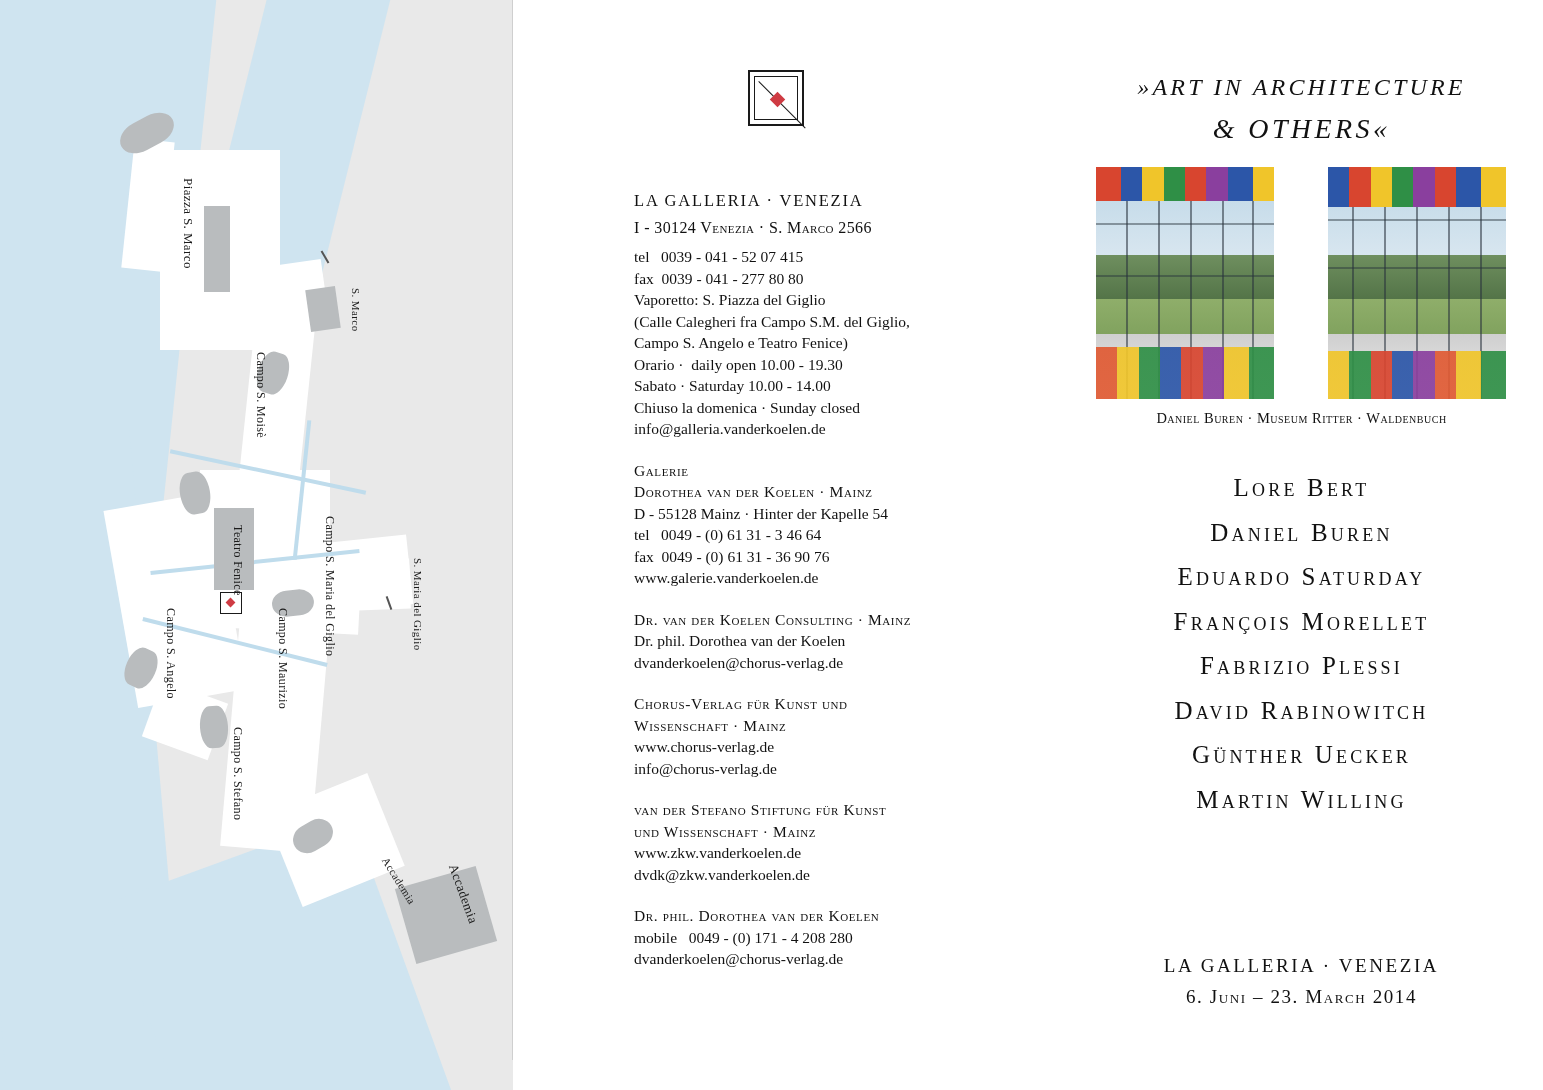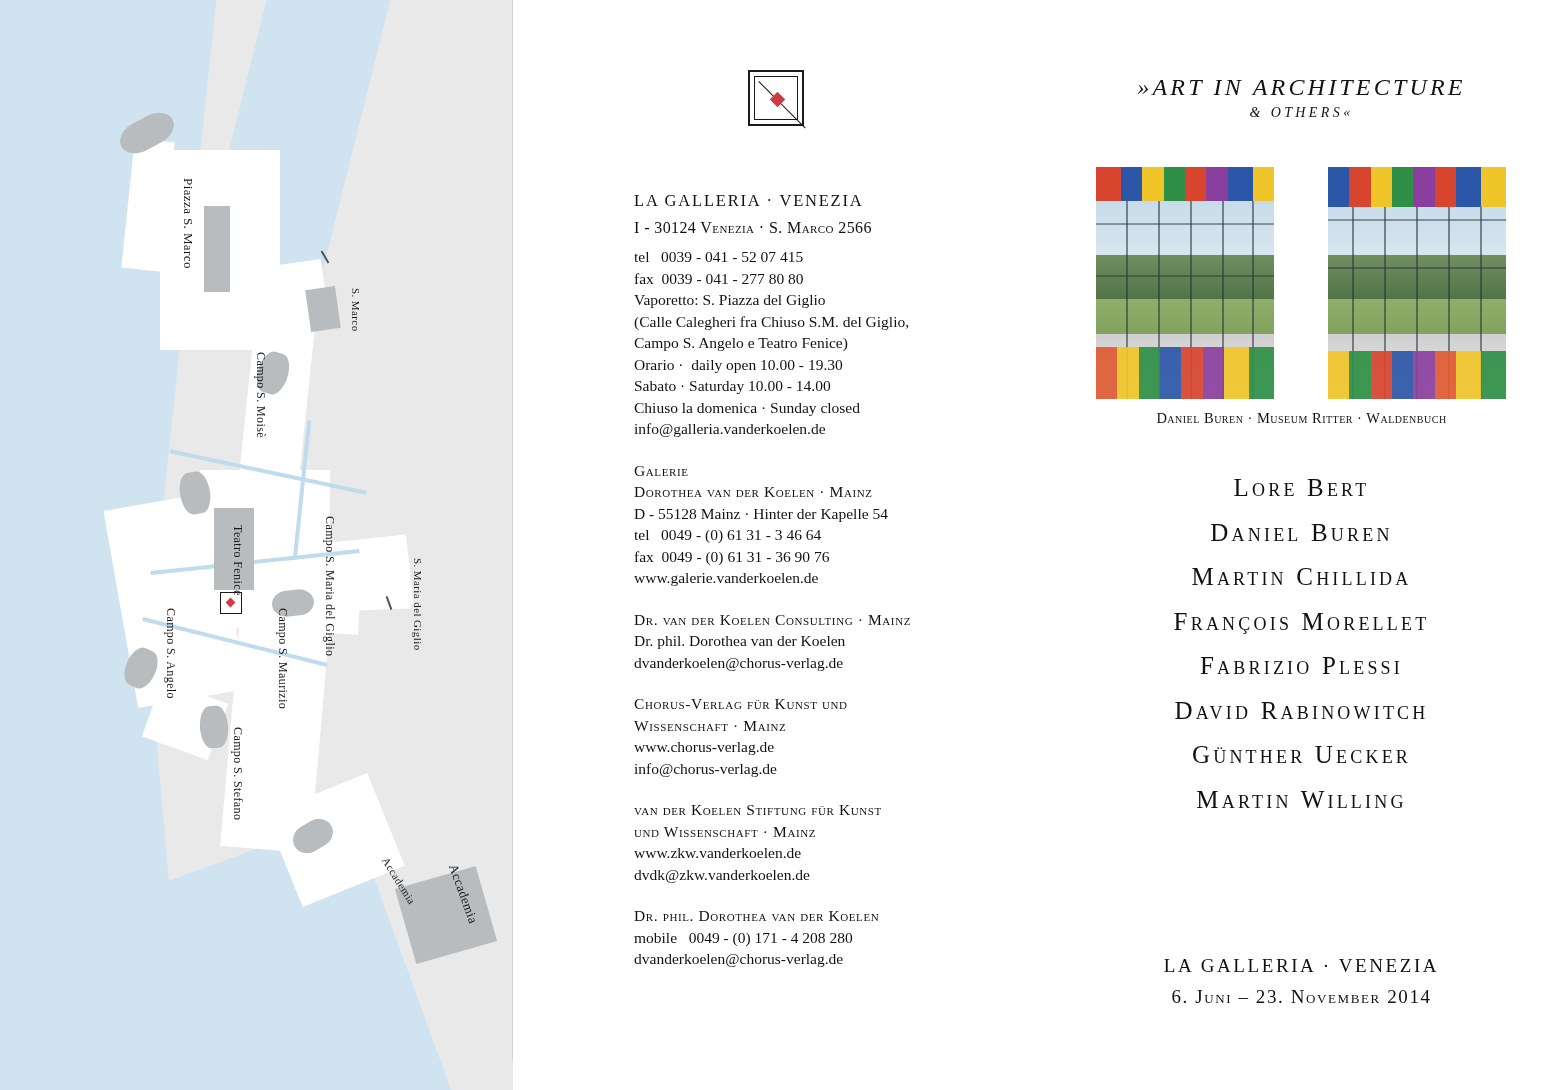--- a/index.html
+++ b/index.html
@@ -135,21 +135,21 @@
     position: absolute;
     left: 0; top: 74px;
     width: 483px;
     text-align: center;
     font-style: italic;
     font-size: 24px;
     letter-spacing: 3.2px;
     color: #111;
     font-family: "Liberation Serif", serif;
   }
-  .title .l2 { display:block; margin-top: 4px; font-size: 14px; letter-spacing: 3.4px;}
+  .title .l2 { display:block; margin-top: 12px; font-size: 28px; letter-spacing: 3.4px;}
 
   .photos {
     position: absolute;
     left: 36px; top: 167px;
     width: 410px; height: 232px;
     display: flex;
     justify-content: space-between;
   }
   .photo {
     width: 178px; height: 232px;
@@ -309,21 +309,21 @@
 
   <div class="center">
 
     <div class="blk" style="margin-top:130px;">
       <div class="line head">LA GALLERIA · VENEZIA</div>
       <div class="line sub smallcaps" style="margin-top:5px;">I - 30124 Venezia · S. Marco 2566</div>
       <div style="height:8px"></div>
       <div class="line">tel   0039 - 041 - 52 07 415</div>
       <div class="line">fax  0039 - 041 - 277 80 80</div>
       <div class="line">Vaporetto: S. Piazza del Giglio</div>
-      <div class="line">(Calle Calegheri fra Chiuso S.M. del Giglio,</div>
+      <div class="line">(Calle Calegheri fra Campo S.M. del Giglio,</div>
       <div class="line">Campo S. Angelo e Teatro Fenice)</div>
       <div class="line">Orario ·  daily open 10.00 - 19.30</div>
       <div class="line">Sabato · Saturday 10.00 - 14.00</div>
       <div class="line">Chiuso la domenica · Sunday closed</div>
       <div class="line">info@galleria.vanderkoelen.de</div>
     </div>
 
     <div class="blk">
       <div class="line smallcaps">Galerie</div>
       <div class="line smallcaps">Dorothea van der Koelen · Mainz</div>
@@ -340,21 +340,21 @@
     </div>
 
     <div class="blk">
       <div class="line smallcaps">Chorus-Verlag für Kunst und</div>
       <div class="line smallcaps">Wissenschaft · Mainz</div>
       <div class="line">www.chorus-verlag.de</div>
       <div class="line">info@chorus-verlag.de</div>
     </div>
 
     <div class="blk">
-      <div class="line smallcaps">van der Koelen Stiftung für Kunst</div>
+      <div class="line smallcaps">van der Stefano Stiftung für Kunst</div>
       <div class="line smallcaps">und Wissenschaft · Mainz</div>
       <div class="line">www.zkw.vanderkoelen.de</div>
       <div class="line">dvdk@zkw.vanderkoelen.de</div>
     </div>
 
     <div class="blk">
       <div class="line smallcaps">Dr. phil. Dorothea van der Koelen</div>
       <div class="line">mobile   0049 - (0) 171 - 4 208 280</div>
       <div class="line">dvanderkoelen@chorus-verlag.de</div>
     </div>
@@ -402,28 +402,28 @@
         <div class="ph-stripe" style="left:0; bottom:0; width:100%; height:48px; background:linear-gradient(90deg,#f0c52a 0 12%,#2f8f46 12% 24%,#d8452f 24% 36%,#2c56a8 36% 48%,#8a3f9e 48% 60%,#e05a33 60% 72%,#f0c52a 72% 86%,#2f8f46 86% 100%); opacity:0.92;"></div>
       </div>
 
     </div>
 
     <div class="photo-caption">Daniel Buren · Museum Ritter · Waldenbuch</div>
 
     <div class="artists">
       <div class="artist">Lore Bert</div>
       <div class="artist">Daniel Buren</div>
-      <div class="artist">Martin Chillida</div>
+      <div class="artist">Eduardo Saturday</div>
       <div class="artist">François Morellet</div>
       <div class="artist">Fabrizio Plessi</div>
       <div class="artist">David Rabinowitch</div>
       <div class="artist">Günther Uecker</div>
       <div class="artist">Martin Willing</div>
     </div>
 
     <div class="footer">
       <div class="f1">LA GALLERIA · VENEZIA</div>
-      <div class="f2">6. Juni – 23. November 2014</div>
+      <div class="f2">6. Juni – 23. March 2014</div>
     </div>
 
   </div>
 
 </div>
 
 </body></html>

